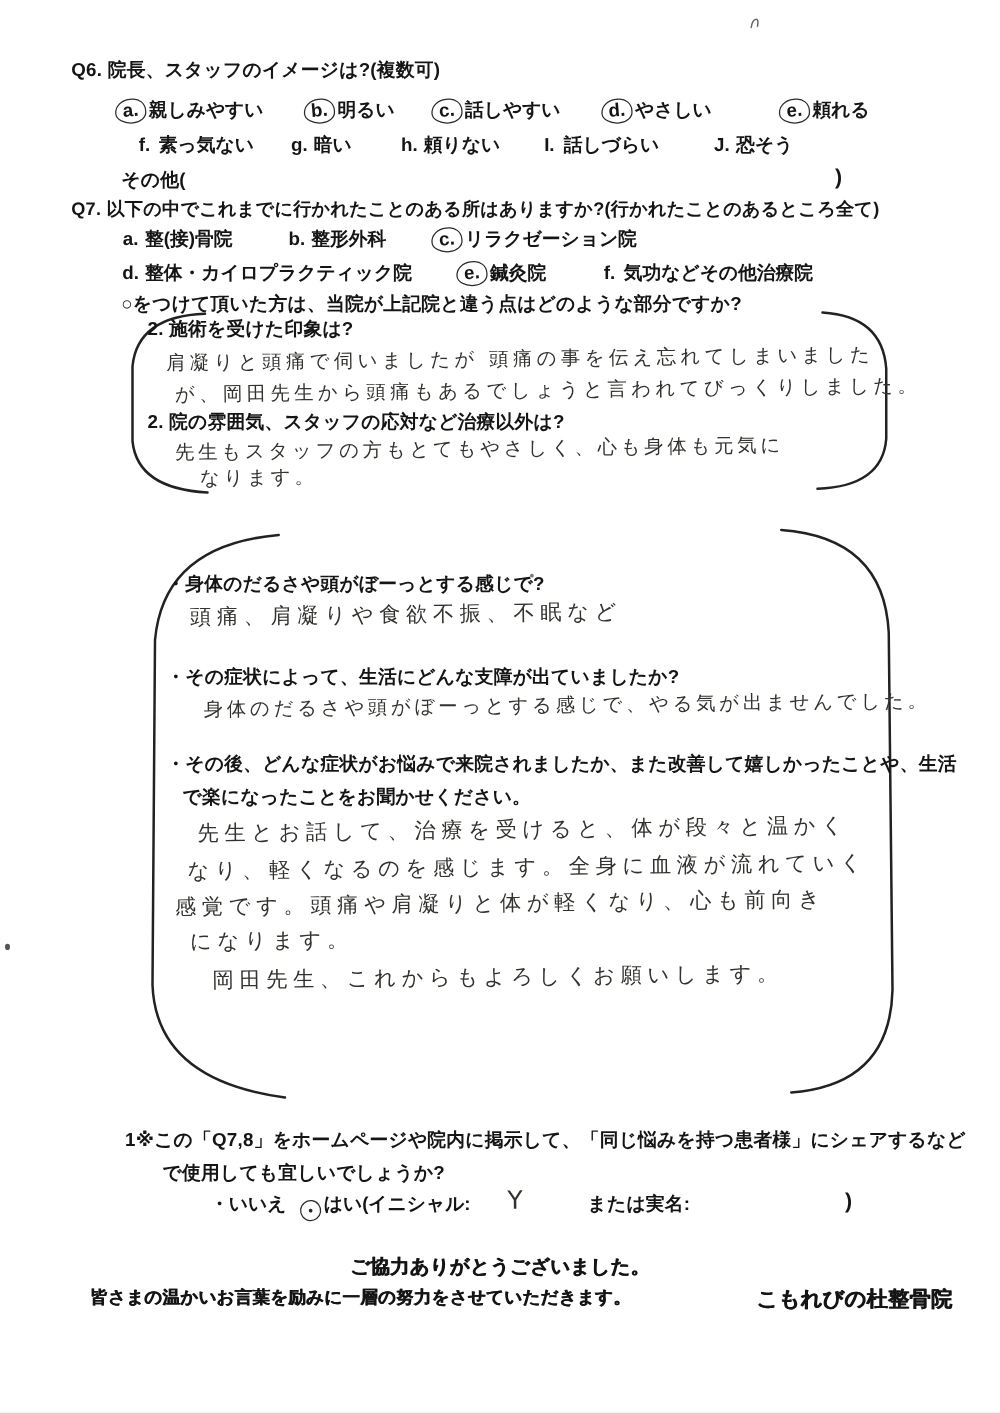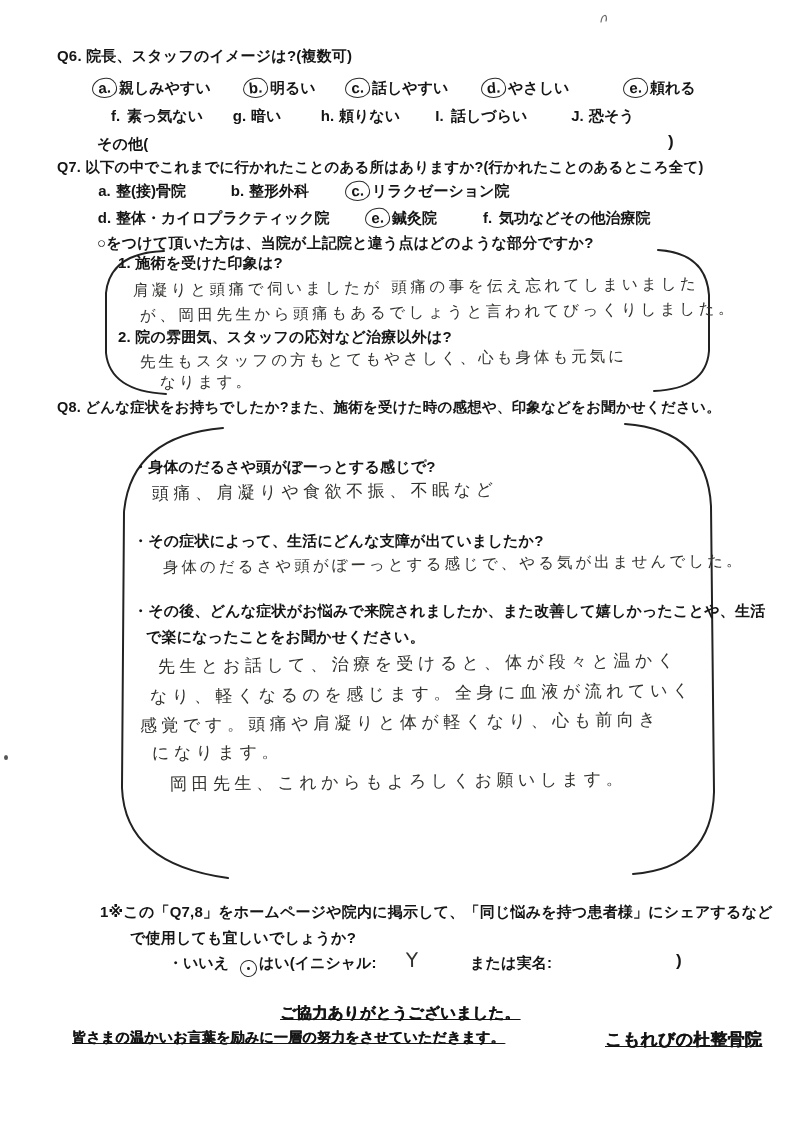--- a/index.html
+++ b/index.html
@@ -22,21 +22,21 @@
     font-family:"DejaVu Sans",sans-serif;
   }
   .hw.big{font-size:17px;letter-spacing:4.5px;}
   .boxline{position:absolute;pointer-events:none;}
   .boxline path{fill:none;stroke:#222;stroke-width:2;stroke-linecap:round;}
   .yescircle{
     display:inline-flex;width:15px;height:15px;border:1.6px solid #2b2b2b;border-radius:50%;
     align-items:center;justify-content:center;vertical-align:-2px;margin-right:2px;transform:rotate(8deg);
   }
   .yescircle i{width:3px;height:3px;background:#222;border-radius:50%;}
-  .footer-bold{font-weight:800;text-shadow:.6px 0 0 #111;text-decoration:underline;}
+  .footer-bold{font-weight:800;text-shadow:.6px 0 0 #111;}
   .center{left:0;right:0;text-align:center;}
   .speck{position:absolute;background:#555;border-radius:50%;}
 </style>
 </head>
 <body>
 
 <div class="page">
 
   <div class="print" style="left:57px;top:47px">Q6. 院長、スタッフのイメージは?(複数可)</div>
 
@@ -97,28 +97,27 @@
     <span class="letter">f.</span><span>気功などその他治療院</span>
   </span>
 
   <div class="print" style="left:97px;top:234px">○をつけて頂いた方は、当院が上記院と違う点はどのような部分ですか?</div>
 
   <svg class="boxline" style="left:98px;top:247px" width="618" height="150" viewBox="0 0 618 150">
     <path d="M 66 4 Q 12 6 8 46 L 8 106 Q 12 144 68 147"></path>
     <path d="M 560 3 Q 608 6 611 48 L 611 104 Q 608 142 556 144"></path>
   </svg>
 
-  <div class="print" style="left:118px;top:254px">1. 施術を受けた印象は?</div>
+  <div class="print" style="left:118px;top:254px">2. 施術を受けた印象は?</div>
   <div class="hw" style="left:133px;top:277px;letter-spacing:3.5px">肩凝りと頭痛で伺いましたが 頭痛の事を伝え忘れてしまいました</div>
   <div class="hw" style="left:140px;top:302px;letter-spacing:3.5px">が、岡田先生から頭痛もあるでしょうと言われてびっくりしました。</div>
   <div class="print" style="left:118px;top:328px">2. 院の雰囲気、スタッフの応対など治療以外は?</div>
   <div class="hw" style="left:140px;top:349px">先生もスタッフの方もとてもやさしく、心も身体も元気に</div>
   <div class="hw" style="left:160px;top:372px">なります。</div>
 
-  <div class="print small" style="left:57px;top:398px">Q8. どんな症状をお持ちでしたか?また、施術を受けた時の感想や、印象などをお聞かせください。</div>
 
   <svg class="boxline" style="left:95px;top:420px" width="625" height="470" viewBox="0 0 625 470">
     <path d="M 128 8 Q 36 16 29 92 L 27 368 Q 30 444 133 458"></path>
     <path d="M 530 4 Q 612 10 616 86 L 619 372 Q 617 448 538 454"></path>
   </svg>
 
   <div class="print" style="left:133px;top:458px">・身体のだるさや頭がぼーっとする感じで?</div>
   <div class="hw big" style="left:152px;top:480px">頭痛、肩凝りや食欲不振、不眠など</div>
 
   <div class="print" style="left:133px;top:532px">・その症状によって、生活にどんな支障が出ていましたか?</div>

